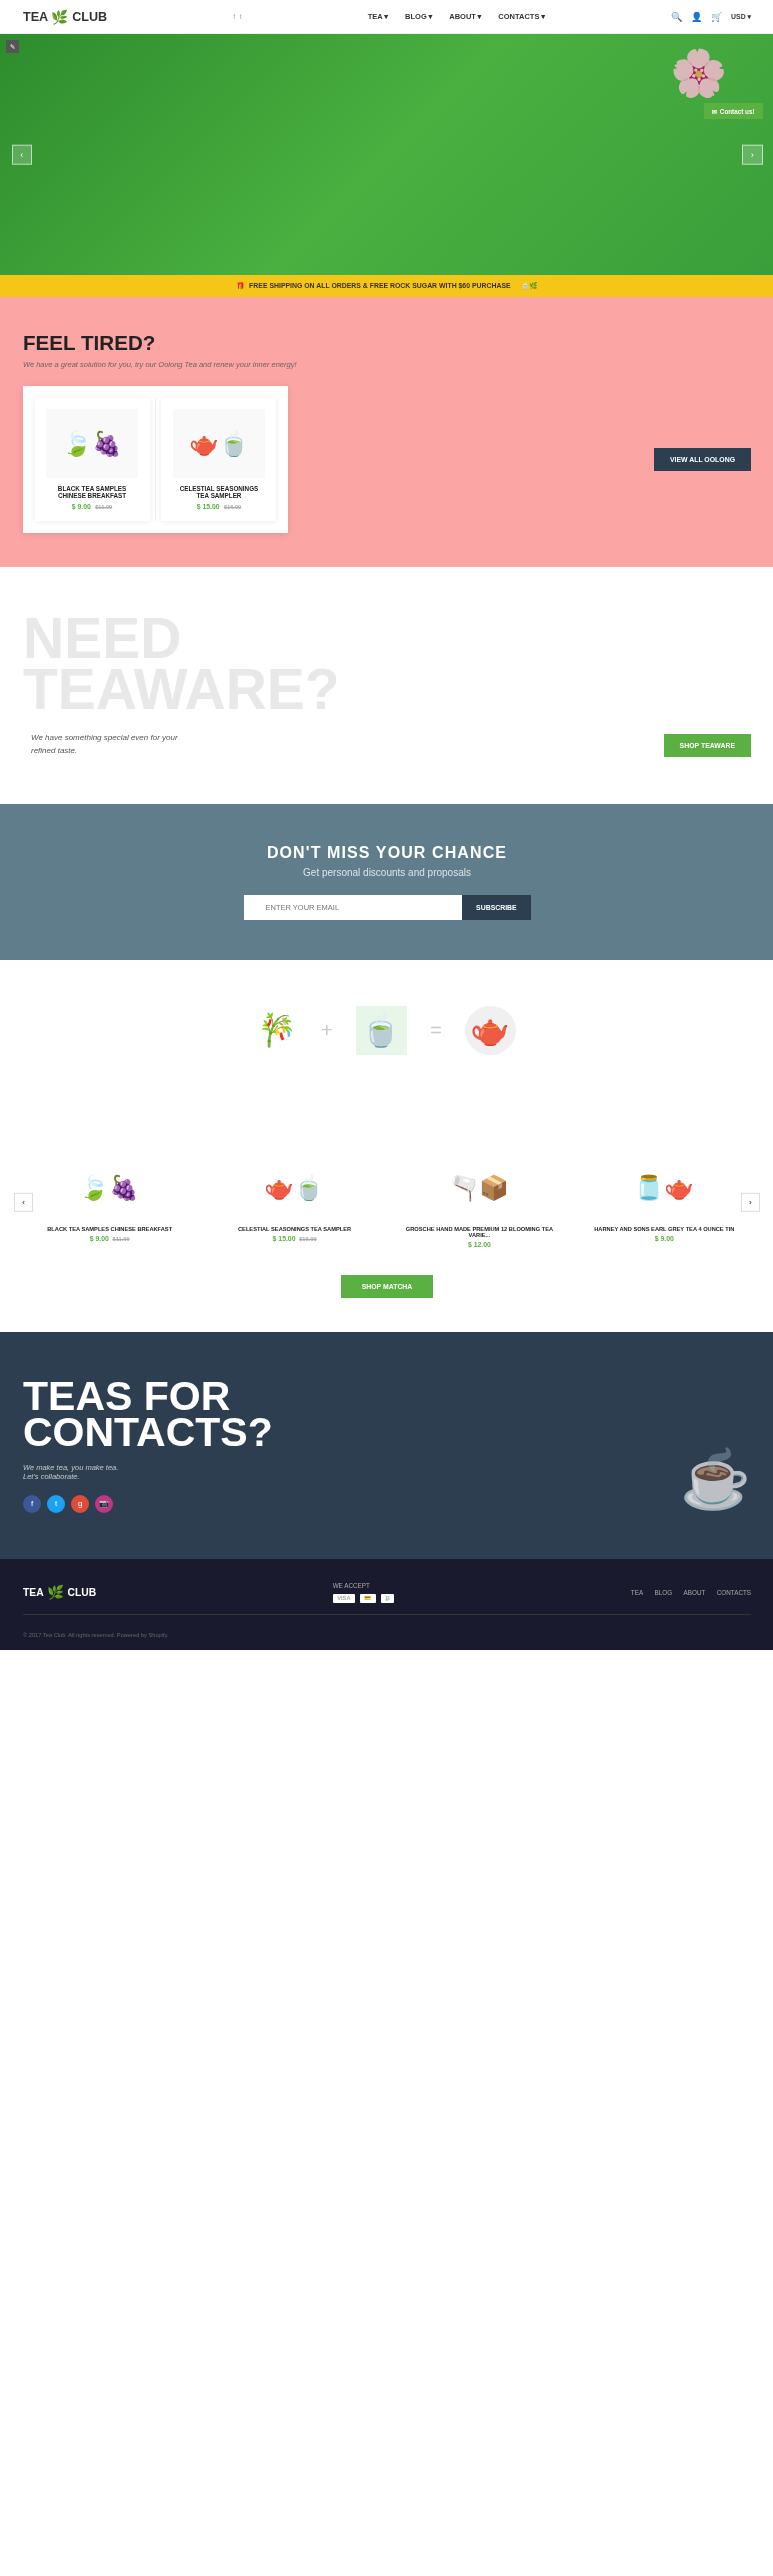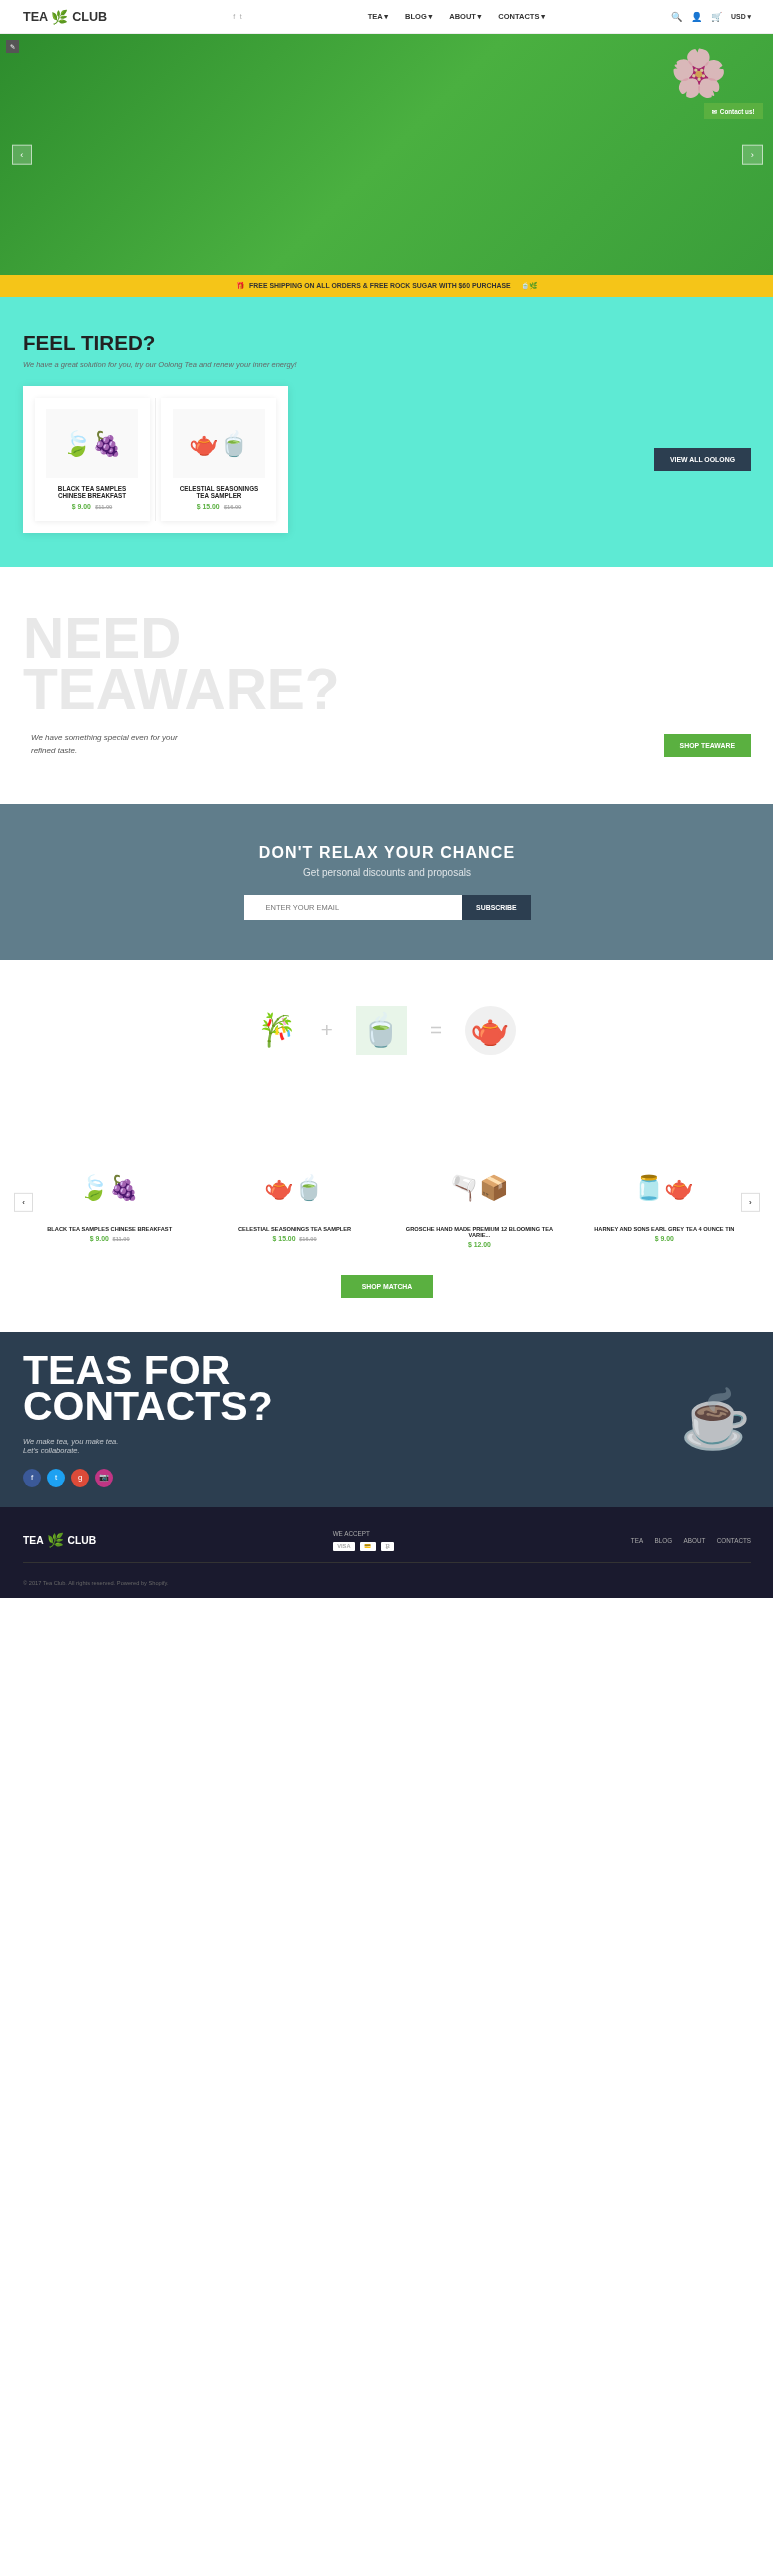--- a/index.html
+++ b/index.html
@@ -39,21 +39,21 @@
     .hero-dot { width: 5.7px; height: 5.7px; border-radius: 50%; background: rgba(255,255,255,0.5); }
     .hero-dot.active { background: #fff; }
     .hero-contact-btn { position: absolute; right: 11.5px; top: 69px; background: #5ab040; color: #fff; padding: 4.6px 8px; font-size: 6.3px; font-weight: 700; cursor: pointer; display: flex; align-items: center; gap: 2.9px; }
     .hero-flower { position: absolute; right: 46px; top: 11.5px; font-size: 46px; opacity: 0.8; }
     .edit-btn { position: absolute; left: 5.7px; top: 5.7px; background: #555; color: #fff; width: 13.8px; height: 13.8px; display: flex; align-items: center; justify-content: center; font-size: 6.3px; cursor: pointer; z-index: 10; }
 
     
     .promo-bar { background: #f5c518; padding: 6.9px 23px; text-align: center; font-size: 6.9px; font-weight: 700; color: #333; display: flex; align-items: center; justify-content: center; gap: 4.6px; }
 
     
-    .section-feel { background: #5eead4; padding: 34px 23px; }
+    .section-feel { background: #fca5a5; padding: 34px 23px; }
     .feel-title { font-size: 20.6px; font-weight: 900; color: #222; margin-bottom: 5.7px; }
     .feel-sub { font-size: 7.5px; color: #666; font-style: italic; margin-bottom: 17px; }
     .products-row { display: flex; gap: 11.5px; align-items: stretch; }
     .product-card { background: #fff; padding: 11.5px; flex: 0 0 115px; box-shadow: 0 1.1px 5.7px rgba(0,0,0,0.08); }
     .product-img-placeholder { width: 100%; height: 69px; display: flex; align-items: center; justify-content: center; margin-bottom: 6.9px; background: #f9f9f9; font-size: 23px; }
     .product-name { font-size: 6.3px; font-weight: 700; color: #222; text-align: center; margin-bottom: 3.4px; }
     .product-price { font-size: 6.9px; color: #5ab040; text-align: center; font-weight: 700; }
     .product-old-price { font-size: 5.7px; color: #aaa; text-decoration: line-through; margin-left: 2.3px; }
     .view-all-btn { background: #2c3e50; color: #fff; padding: 8px 16px; font-size: 6.9px; font-weight: 700; cursor: pointer; border: none; align-self: center; margin-left: auto; }
 
@@ -87,21 +87,21 @@
     .carousel-left { left: -8.6px; }
     .carousel-right { right: -8.6px; }
     .product-card2 { flex: 1; padding: 9.2px; text-align: center; }
     .product-img2 { width: 100%; height: 63px; display: flex; align-items: center; justify-content: center; margin-bottom: 6.9px; font-size: 22px; }
     .product-name2 { font-size: 5.7px; font-weight: 700; color: #222; margin-bottom: 3.4px; text-transform: uppercase; }
     .product-price2 { font-size: 6.9px; color: #5ab040; font-weight: 700; }
     .product-old2 { font-size: 5.7px; color: #aaa; text-decoration: line-through; margin-left: 1.7px; }
     .shop-matcha-btn { display: block; margin: 17px auto 0; background: #5ab040; color: #fff; padding: 8px 20.6px; font-size: 6.9px; font-weight: 700; cursor: pointer; border: none; }
 
     
-    .section-sharing { background: #2c3e50; padding: 20px 23px; display: flex; align-items: center; justify-content: space-between; position: relative; overflow: hidden; }
+    .section-sharing { background: #2c3e50; padding: 46px 23px; display: flex; align-items: flex-end; justify-content: space-between; position: relative; overflow: hidden; }
     .sharing-content { z-index: 2; }
     .sharing-title { font-size: 41px; font-weight: 900; color: #fff; line-height: 0.9; margin-bottom: 11.5px; }
     .sharing-sub { font-size: 7.5px; color: rgba(255,255,255,0.7); margin-bottom: 13.8px; font-style: italic; }
     .sharing-social { display: flex; gap: 5.7px; }
     .sharing-social-icon { width: 18.3px; height: 18.3px; border-radius: 50%; display: flex; align-items: center; justify-content: center; font-size: 8px; cursor: pointer; }
     .social-fb { background: #3b5998; color: #fff; }
     .social-tw { background: #1da1f2; color: #fff; }
     .social-gp { background: #dd4b39; color: #fff; }
     .social-ig { background: #c13584; color: #fff; }
     .sharing-image { font-size: 57px; opacity: 0.8; }
@@ -219,21 +219,21 @@
   </div>
   <div class="teaware-content">
     <div class="teaware-text">
       <p class="teaware-body">We have something special even for your refined taste.</p>
     </div>
     <button class="shop-btn">SHOP TEAWARE</button>
   </div>
 </section>
 
 <section class="section-newsletter">
-  <h2 class="newsletter-title">DON'T RELAX YOUR CHANCE</h2>
+  <h2 class="newsletter-title">DON'T MISS YOUR CHANCE</h2>
   <p class="newsletter-sub">Get personal discounts and proposals</p>
   <div class="newsletter-form">
     <input class="newsletter-input" type="email" placeholder="ENTER YOUR EMAIL" style="">
     <button class="subscribe-btn">SUBSCRIBE</button>
   </div>
 </section>
 
 <section class="section-japanese">
   <div class="japanese-equation">
     <div class="equation-item">

